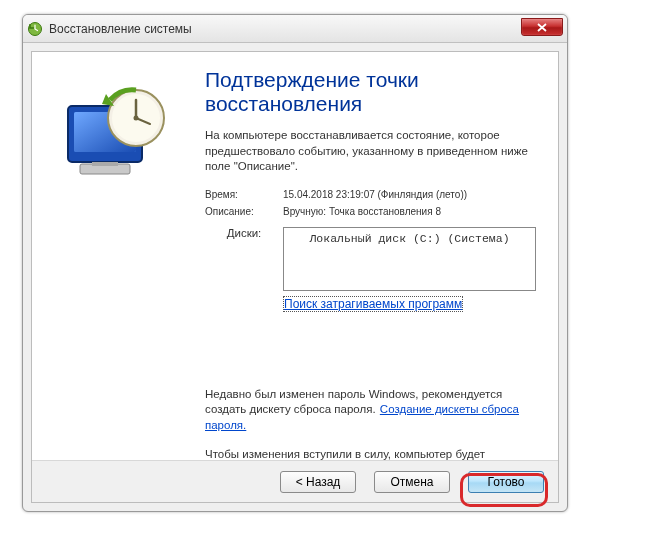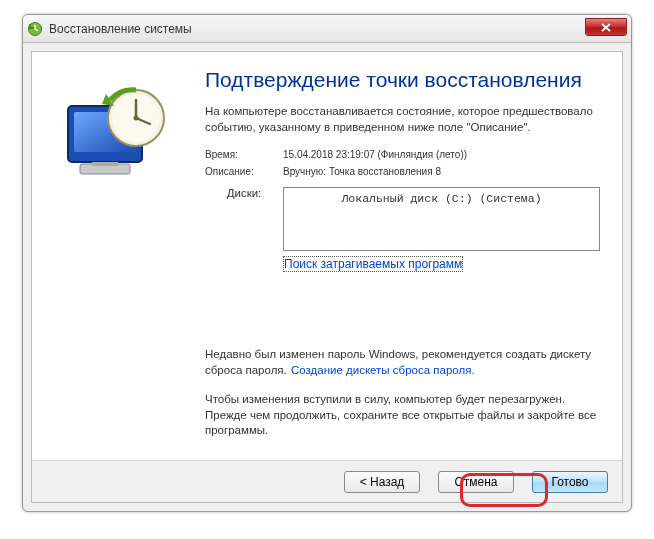--- a/index.html
+++ b/index.html
@@ -9,21 +9,21 @@
     font-size: 12px;
     background: #fff;
     width: 654px;
     height: 539px;
     position: relative;
   }
   .outer-border {
     position: absolute;
     left: 22px;
     top: 14px;
-    width: 610px;
+    width: 546px;
     height: 498px;
     border: 1px solid #999;
     border-radius: 6px;
     background: #efefef;
     box-shadow: 0 0 3px rgba(0,0,0,0.3);
     overflow: hidden;
   }
   .titlebar {
     height: 28px;
     background: linear-gradient(to bottom, #f8f8f8, #e4e4e4);
@@ -113,20 +113,21 @@
     flex: 1;
     border: 1px solid #888;
     height: 64px;
     padding: 4px 6px;
     background: #fff;
     margin-right: 4px;
     font-family: Liberation Mono, monospace;
   }
   .link {
     color: #0046cc;
+    text-decoration: underline;
     cursor: pointer;
     border: 1px dotted transparent;
   }
   .link.focused {
     border: 1px dotted #555;
   }
   .scan-link-row {
     text-align: left;
     margin-top: 6px;
     margin-left: 78px;

